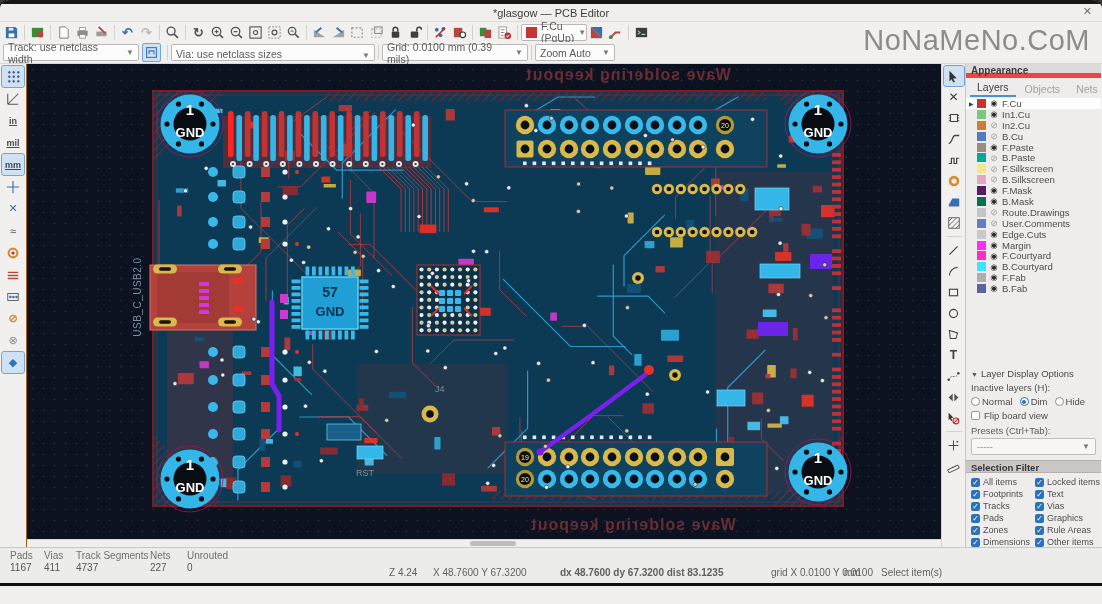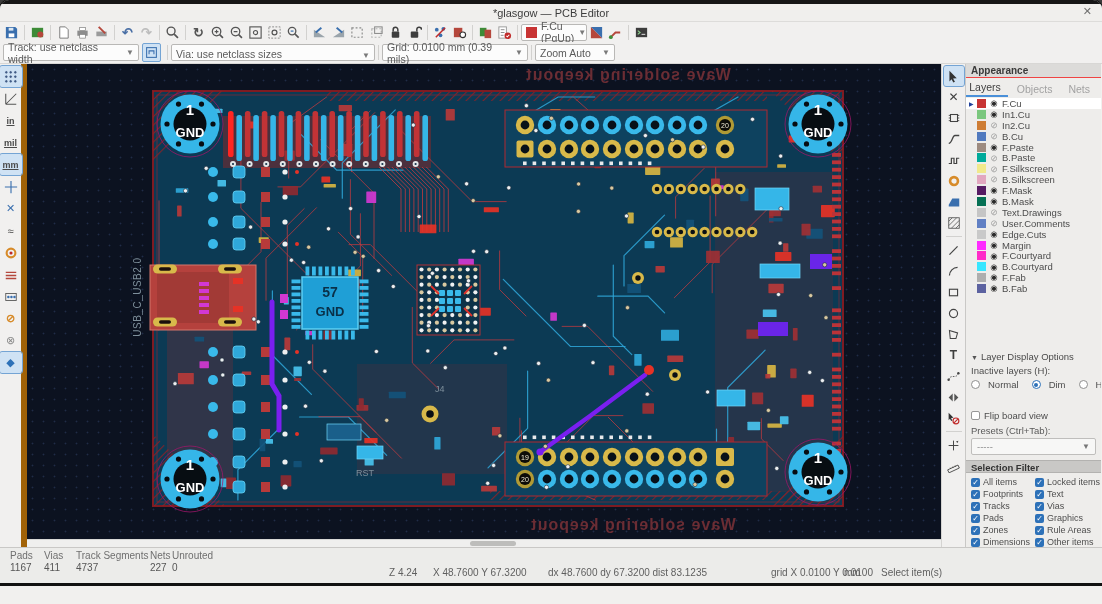--- a/index.html
+++ b/index.html
@@ -25,21 +25,21 @@
   .tbtn.uni.dis{color:#bdbdbd;}
   .tsep{width:1px;height:15px;background:#d2d1cf;margin:0 3px;flex:0 0 auto;}
   .dd{height:17px;background:#fcfcfc;border:1px solid #b9b8b6;border-radius:2px;display:flex;
       align-items:center;font-size:10.5px;color:#5a5a5a;padding:0 4px;gap:4px;flex:0 0 auto;}
   .dd .caret{color:#7a7a7a;font-size:8px;margin-left:auto;}
   .dd .swatch{width:11px;height:11px;flex:0 0 auto;}
   .toggle-pressed{background:#cfe2f4;border:1px solid #74a4d4;}
   .watermark{position:absolute;right:12px;top:2px;font-size:29px;color:#8c8c8c;letter-spacing:.5px;z-index:5;}
   
   .main{height:483px;display:flex;}
-  .lefttools{width:27px;background:#f1f0ef;border-right:6px solid #a16207;display:flex;flex-direction:column;
+  .lefttools{width:27px;background:#f1f0ef;border-right:1px solid #a16207;display:flex;flex-direction:column;
              align-items:center;padding-top:2px;gap:1px;}
   .ltbtn{width:22px;height:21px;display:flex;align-items:center;justify-content:center;border-radius:2px;
          font-size:11px;color:#4a4a4a;}
   .ltbtn.pressed{background:#cfe2f4;outline:1px solid #74a4d4;}
   .ltbtn.unit{font-size:9px;font-weight:bold;text-decoration:underline;}
   .grid-glyph{width:13px;height:13px;background-image:radial-gradient(circle,#35507c 1.1px,transparent 1.3px);
               background-size:4.5px 4.5px;}
   .canvas-wrap{width:914px;position:relative;}
   .canvas-view{height:475px;background-color:#0c1220;
                background-image:radial-gradient(circle,#202c48 .9px,transparent 1.05px);
@@ -48,38 +48,38 @@
   .hscroll{height:8px;background:#efefee;border-top:1px solid #d8d8d6;position:relative;}
   .hscroll .thumb{position:absolute;left:443px;top:1px;width:46px;height:5px;background:#bdbdbb;border-radius:3px;}
   .righttools{width:24px;background:#f1f0ef;border-left:1px solid #d5d4d2;display:flex;flex-direction:column;
               align-items:center;padding-top:2px;gap:1px;}
   .rtbtn{width:20px;height:20px;display:flex;align-items:center;justify-content:center;border-radius:2px;
          font-size:12px;color:#3e3e3e;}
   .rtbtn.pressed{background:#cfe2f4;outline:1px solid #74a4d4;}
   .rtsep{width:16px;height:1px;background:#d2d1cf;margin:2px 0;}
   
   .panel{width:136px;background:#eeedeb;border-left:1px solid #c9c8c6;display:flex;flex-direction:column;overflow:hidden;}
-  .panel-header{background:#dcdbd9;border-bottom:1px solid #ef4444;font-size:10px;font-weight:bold;color:#3a3a3a;
+  .panel-header{background:#dcdbd9;border-bottom:5px solid #ef4444;font-size:10px;font-weight:bold;color:#3a3a3a;
                 padding:1px 5px;height:14px;}
-  .tabs{display:flex;height:19px;align-items:flex-end;padding:0 4px;gap:2px;justify-content:flex-end;}
+  .tabs{display:flex;height:19px;align-items:flex-end;padding:0 4px;gap:2px;}
   .tab{font-size:10.5px;color:#a2a2a2;padding:1px 7px 2px;flex:1;text-align:center;}
   .tab.active{color:#3f3f3f;border-bottom:2px solid #4a90d9;}
   .layer-list{margin-top:1px;}
   .layer-row{display:flex;align-items:center;height:10.9px;font-size:9.5px;color:#4c4c4c;padding-left:3px;gap:3px;}
   .layer-row.selected{background:#ffffff;}
   .sel-arrow{width:5px;font-size:6px;color:#20419a;}
   .lswatch{width:9px;height:9px;flex:0 0 auto;}
   .leye{width:10px;text-align:center;font-size:8.5px;color:#2b2b2b;line-height:1;}
   .leye.off{color:#9d9d9d;}
   .lname{white-space:nowrap;overflow:hidden;}
   .spacer{flex:1;}
   .ldo{padding:2px 5px 0;font-size:9.5px;color:#4e4e4e;}
   .ldo-title{font-size:9.5px;color:#4a4a4a;margin-bottom:3px;}
   .ldo-title .tri{font-size:7px;margin-right:3px;color:#555;}
-  .radio-row{display:flex;align-items:center;gap:8px;margin:3px 0 20px;}
+  .radio-row{display:flex;align-items:center;gap:2px;margin:3px 0 3px;}
   .radio{width:9px;height:9px;border:1px solid #8f8f8f;border-radius:50%;background:#fff;flex:0 0 auto;position:relative;}
   .radio.sel{border-color:#2d71b8;}
   .radio.sel::after{content:"";position:absolute;left:1.5px;top:1.5px;width:4px;height:4px;border-radius:50%;background:#2d71b8;}
   .radio-lbl{margin-right:5px;font-size:9.5px;}
   .cbx-row{display:flex;align-items:center;gap:4px;margin:2px 0 4px;}
   .cbx-empty{width:9px;height:9px;border:1px solid #979797;background:#fff;border-radius:2px;flex:0 0 auto;}
   .presets-lbl{margin:3px 0 2px;color:#5a5a5a;}
   .preset-dd{height:17px;background:#f7f7f6;border:1px solid #bfbebc;border-radius:2px;display:flex;align-items:center;
              font-size:9.5px;color:#8a8a8a;padding:0 5px;margin-bottom:5px;}
   .preset-dd .caret{margin-left:auto;font-size:8px;color:#777;}
@@ -272,20 +272,21 @@
         </svg>
       </div>
     <div class="tsep"></div>
     <div class="tbtn">
         <svg width="15" height="15" viewBox="0 0 16 16">
           <rect x="2" y="3" width="12" height="10" fill="#3c3c3c"></rect>
           <path d="M4 6l2.5 2L4 10" stroke="#8fd08f" stroke-width="1.2" fill="none"></path>
           <rect x="8" y="9.4" width="4" height="1.2" fill="#ccc"></rect>
         </svg>
       </div>
+    <div class="watermark">NoNaMeNo.CoM</div>
   </div>
 
   <div class="toolbar2">
     <div class="dd" style="width:136px;">
       <span>Track: use netclass width</span>
       <span class="caret">▼</span>
     </div>
     <div class="tbtn toggle-pressed" style="margin:0 3px;">
         <svg width="13" height="13" viewBox="0 0 16 16">
           <rect x="2" y="2" width="12" height="12" fill="none" stroke="#3a6fae" stroke-width="1.3"></rect>
@@ -1334,21 +1335,21 @@
           <div class="layer-row">
             <span class="sel-arrow"></span>
             <span class="lswatch" style="background: rgb(6, 112, 84);"></span>
             <span class="leye">◉</span>
             <span class="lname">B.Mask</span>
           </div>
           <div class="layer-row">
             <span class="sel-arrow"></span>
             <span class="lswatch" style="background: rgb(197, 197, 197);"></span>
             <span class="leye off">⊘</span>
-            <span class="lname">Text.Drawings</span>
+            <span class="lname">Route.Drawings</span>
           </div>
           <div class="layer-row">
             <span class="sel-arrow"></span>
             <span class="lswatch" style="background: rgb(97, 128, 196);"></span>
             <span class="leye off">⊘</span>
             <span class="lname">User.Comments</span>
           </div>
           <div class="layer-row">
             <span class="sel-arrow"></span>
             <span class="lswatch" style="background: rgb(201, 201, 201);"></span>
@@ -1473,26 +1474,26 @@
           <div class="val">411</div>
         </div>
         <div class="stat" style="left: 76px;">
           <div class="lab">Track Segments</div>
           <div class="val">4737</div>
         </div>
         <div class="stat" style="left: 150px;">
           <div class="lab">Nets</div>
           <div class="val">227</div>
         </div>
-        <div class="stat" style="left: 172px;">
+        <div class="stat" style="left: 187px;">
           <div class="lab">Unrouted</div>
           <div class="val">0</div>
         </div>
       </div>
     <span class="sright" style="left:389px;">Z 4.24</span>
     <span class="sright" style="left:433px;">X 48.7600 Y 67.3200</span>
-    <span class="sright" style="left:548px;">dx 48.7600 dy 67.3200 dist 83.1235</span>
+    <span class="sright" style="left:560px;font-weight:bold;">dx 48.7600 dy 67.3200 dist 83.1235</span>
     <span class="sright" style="left:759px;margin-left:12px;">grid X 0.0100 Y 0.0100</span>
     <span class="sright" style="left:844px;">mm</span>
     <span class="sright" style="left:881px;">Select item(s)</span>
   </div>
   <div class="win-bottom"></div>
 </div>
 
 </body></html>

